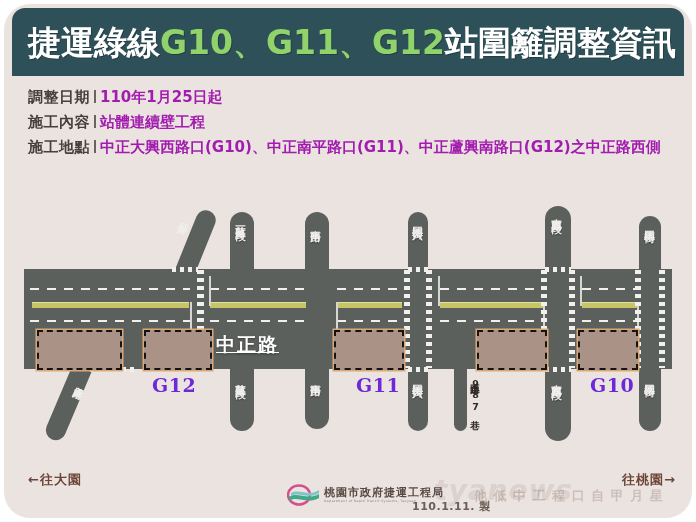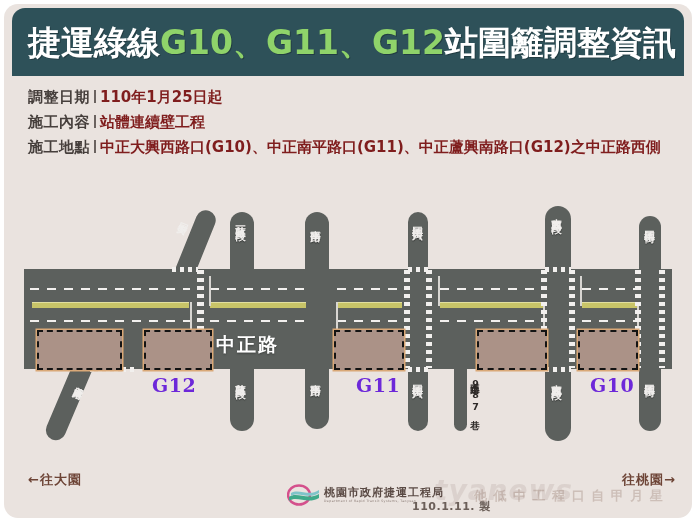--- a/index.html
+++ b/index.html
@@ -3,21 +3,21 @@
 <meta charset="utf-8">
 <style>
   html,body{margin:0;padding:0;}
   body{
     width:696px;height:522px;overflow:hidden;
     background:#ffffff;
     font-family:"DejaVu Sans","Liberation Sans",sans-serif;
   }
   #card{
     position:absolute;left:4px;top:4px;width:688px;height:514px;
-    background:#eae3df;border-radius:14px;overflow:hidden;
+    background:#eae3df;border-radius:26px;overflow:hidden;
   }
   
   #banner{
     position:absolute;left:8px;top:4px;width:672px;height:68px;
     background:#2e5159;border-radius:13px 13px 0 0;
     display:flex;align-items:center;
   }
   #banner-title{
     margin-left:16px;color:#ffffff;font-size:33px;font-weight:bold;
     letter-spacing:0px;white-space:nowrap;line-height:1;
@@ -28,21 +28,21 @@
   #info{position:absolute;left:24px;top:84px;width:650px;}
   .info-row{
     display:flex;align-items:baseline;margin-bottom:6px;
     font-size:15px;color:#463f3c;font-weight:bold;white-space:nowrap;
   }
   .info-label{letter-spacing:0.5px;}
   .info-bar{
     display:inline-block;width:2px;height:13px;background:#6b6360;
     margin:0 4px;position:relative;top:1px;
   }
-  .info-value{font-weight:bold;color:#7f1d1d;}
+  .info-value{font-weight:bold;color:#a21caf;}
   
   #map{position:absolute;left:0;top:180px;width:688px;height:290px;}
   .road{position:absolute;background:#5c605d;}
   .vroad{border-radius:18px 18px 0 0;}
   .vroad-b{border-radius:0 0 18px 18px;}
   .mainroad{position:absolute;background:#5c605d;}
   
   .dash{
     position:absolute;height:2px;
     background:repeating-linear-gradient(to right,#f2f0ee 0 9px,transparent 9px 17px);
@@ -212,21 +212,21 @@
 
     <div class="zebra-h" style="left:86px;top:183px;width:44px;height:5px;"></div>
     <div class="zebra-h" style="left:168px;top:83px;width:26px;height:5px;"></div>
 
     <div class="zone" style="left:33px;top:146px;width:85px;height:40px;"></div>
     <div class="zone" style="left:140px;top:146px;width:68px;height:40px;"></div>
     <div class="zone" style="left:330px;top:146px;width:70px;height:40px;"></div>
     <div class="zone" style="left:473px;top:146px;width:70px;height:40px;"></div>
     <div class="zone" style="left:574px;top:146px;width:60px;height:40px;"></div>
 
-    <div id="mainroad-label" style="left:212px;top:148px;">中正路</div>
+    <div id="mainroad-label" style="left:212px;top:148px;text-decoration:underline;">中正路</div>
 
     <div class="station-label" style="left:148px;top:190px;">G12</div>
     <div class="station-label" style="left:352px;top:190px;">G11</div>
     <div class="station-label" style="left:586px;top:190px;">G10</div>
 
     <div class="diag-label" style="left:176px;top:32px;transform:rotate(22deg);">同安街</div>
     <div class="vlabel" style="left:231px;top:34px;">莊敬路一段</div>
     <div class="vlabel" style="left:306px;top:38px;">南平路</div>
     <div class="vlabel" style="left:408px;top:34px;">同德六街</div>
     <div class="vlabel" style="left:547px;top:26px;">大興西路二段</div>

